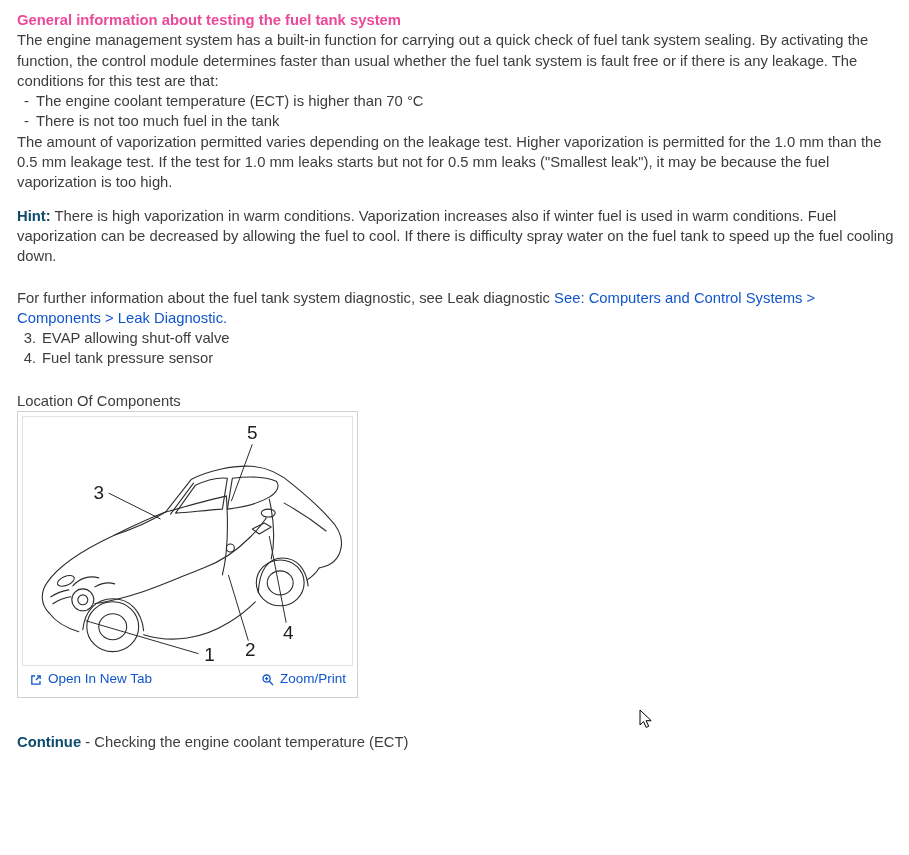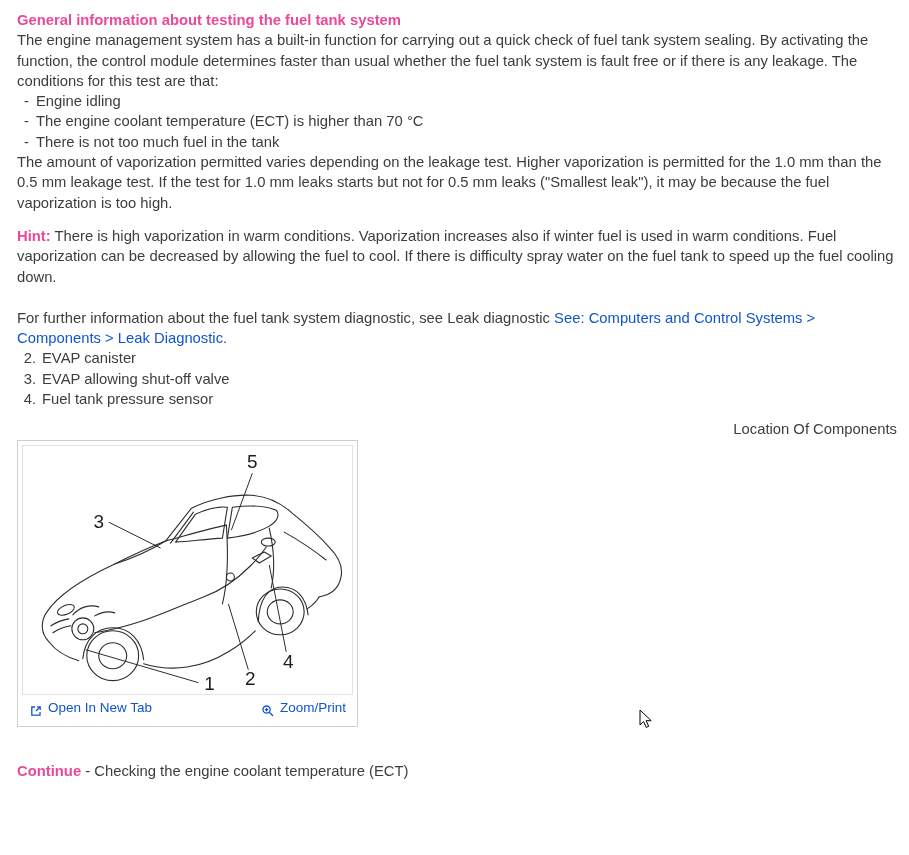--- a/index.html
+++ b/index.html
@@ -4,74 +4,72 @@
 <style>
   html,body { margin:0; padding:0; background:#ffffff; }
   body {
     width:909px; height:855px; position:relative; overflow:hidden;
     font-family:"Liberation Sans", sans-serif;
     font-size:14.8px; line-height:20.3px; color:#3d3d3d;
   }
   .content { padding:10px 12px 0 17px; }
   .head { font-weight:bold; color:#ec4899; }
   p { margin:0; }
-  b { color:#ec4899; }
+  b { color:#0c4a6e; }
   .bullets { }
   .bullet-item { padding-left:7px; }
   .dash { margin-right:7px; }
   .hint-para { margin-top:13px; }
   .further-para { margin-top:21px; }
   .link { color:#1155cc; cursor:pointer; text-decoration:none; }
   .numlist { }
   .num-item { padding-left:5px; }
   .num { display:inline-block; min-width:14px; text-align:right; margin-right:6px; }
-  .caption { margin-top:10px;text-align:right; }
+  .caption { margin-top:22px; }
   .figure-box {
     width:331px; border:1px solid #cfcfcf; background:#fff; padding:4px;
     box-sizing:content-box;
   }
   .figure-image {
     border:1px solid #e3e3e3; height:248px; position:relative; overflow:hidden; background:#fff;
   }
   .figure-image svg { display:block; width:100%; height:100%; }
   .figure-footer {
     display:flex; justify-content:space-between; align-items:center;
     height:27px; padding:0 7px;
   }
   .fig-link {
-    display:flex; align-items:flex-end; gap:5px;
+    display:flex; align-items:center; gap:5px;
     color:#1155cc; font-size:13.5px; cursor:pointer; text-decoration:none;
   }
   .continue-para { margin-top:34px; }
   .cursor { position:absolute; left:639px; top:709px; pointer-events:none; }
   .callout-num { font-family:"Liberation Sans", sans-serif; }
 </style>
 </head>
 <body>
 
 <div class="content">
 
   <div class="head">General information about testing the fuel tank system</div>
 
   <p>The engine management system has a built-in function for carrying out a quick check of fuel tank system sealing. By activating the function, the control module determines faster than usual whether the fuel tank system is fault free or if there is any leakage. The conditions for this test are that:</p>
 
   <div class="bullets">
-    <div class="bullet-item"><span class="dash">-</span><span>Engine idling</span></div>
     <div class="bullet-item"><span class="dash">-</span><span>The engine coolant temperature (ECT) is higher than 70 °C</span></div>
     <div class="bullet-item"><span class="dash">-</span><span>There is not too much fuel in the tank</span></div>
   </div>
 
   <p>The amount of vaporization permitted varies depending on the leakage test. Higher vaporization is permitted for the 1.0 mm than the 0.5 mm leakage test. If the test for 1.0 mm leaks starts but not for 0.5 mm leaks ("Smallest leak"), it may be because the fuel vaporization is too high.</p>
 
   <p class="hint-para"><b>Hint:</b><span> There is high vaporization in warm conditions. Vaporization increases also if winter fuel is used in warm conditions. Fuel vaporization can be decreased by allowing the fuel to cool. If there is difficulty spray water on the fuel tank to speed up the fuel cooling down.</span></p>
 
   <p class="further-para"><span>For further information about the fuel tank system diagnostic, see Leak diagnostic </span><span class="link">See: Computers and Control Systems &gt; Components &gt; Leak Diagnostic.</span></p>
 
   <div class="numlist">
-    <div class="num-item"><span class="num">2.</span><span>EVAP canister</span></div>
     <div class="num-item"><span class="num">3.</span><span>EVAP allowing shut-off valve</span></div>
     <div class="num-item"><span class="num">4.</span><span>Fuel tank pressure sensor</span></div>
   </div>
 
   <p class="caption">Location Of Components</p>
 
   <div class="figure-box">
     <div class="figure-image">
       <svg viewBox="0 0 330 248" preserveAspectRatio="xMidYMid meet">
         <g stroke="#2c2c2c" stroke-width="1.1" fill="none" stroke-linejoin="round" stroke-linecap="round">

